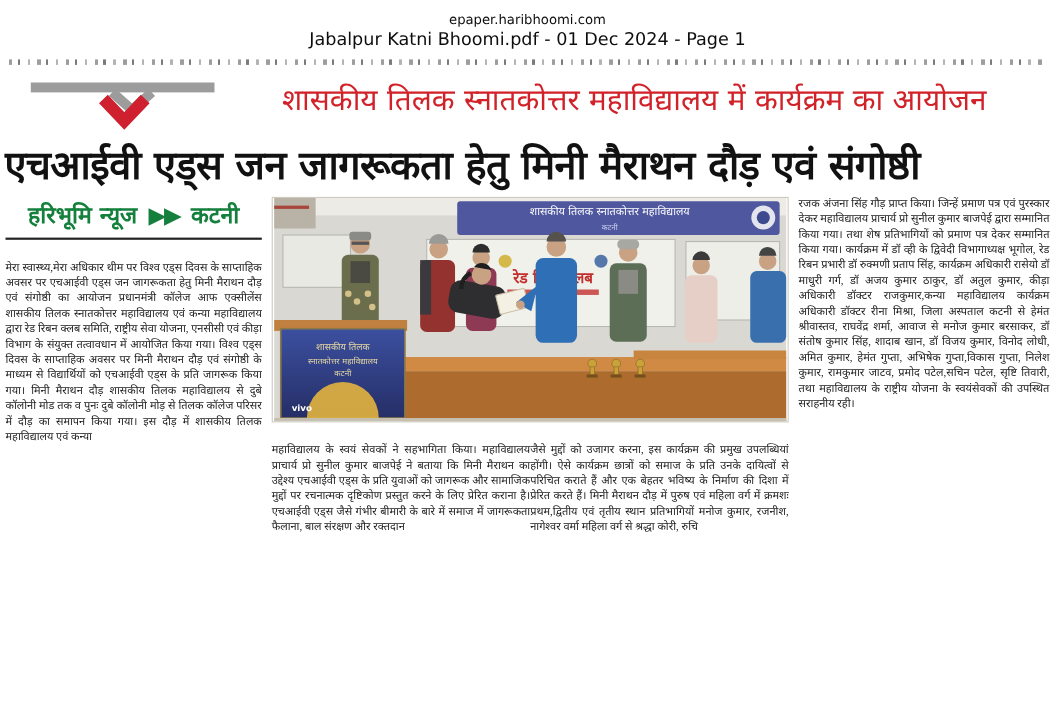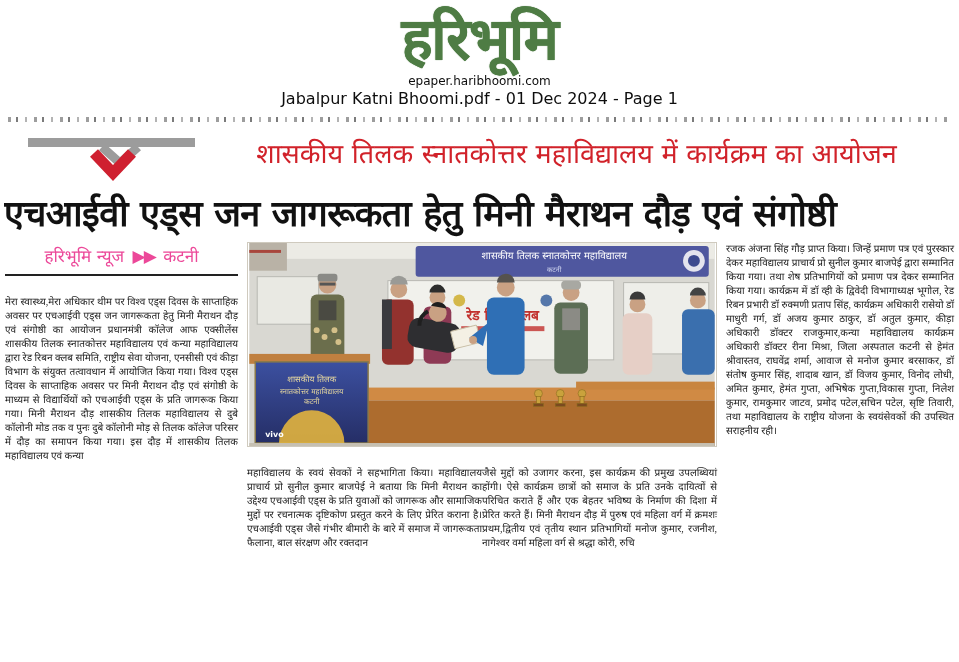--- a/index.html
+++ b/index.html
@@ -32,39 +32,38 @@
             font-family:"DejaVu Sans","Liberation Sans",sans-serif;font-weight:900;
             font-size:36px;letter-spacing:-0.5px;color:#111;
             white-space:nowrap;overflow:hidden;}
 
   
   .body-grid{display:flex;gap:9px;padding:0 5px;margin-top:5px;align-items:flex-start;}
   .col-left{width:233px;flex:0 0 233px;}
   .mid{width:470px;flex:0 0 470px;}
   .col-right{flex:1;min-width:0;}
 
-  .byline-row{text-align:center;font-family:"DejaVu Sans",sans-serif;font-weight:normal;
-              font-size:17px;color:#ec4899;padding:2px 0 7px;border-bottom:2.5px solid #222;}
+  .byline-row{text-align:center;font-family:"DejaVu Sans",sans-serif;font-weight:bold;
+              font-size:21px;color:#15803d;padding:2px 0 7px;border-bottom:2.5px solid #222;}
   .byline-row .arrows{letter-spacing:-2px;margin:0 3px;}
 
   .body-text{font-size:10px;line-height:1.4;text-align:justify;margin:19px 0 0;color:#1b1b1b;}
   .col-right .body-text{margin-top:0;}
 
   .photo{margin:0;width:470px;height:205px;display:block;}
   .photo svg{display:block;border:1px solid #cfcabe;box-sizing:border-box;}
   .mid-cols{display:flex;gap:0;}
   .mid-cols .body-text{flex:1;min-width:0;}
 </style>
 </head>
 <body>
 
 <div class="page">
 
   <header class="masthead">
-    <div class="logo">हरिभूमि</div>
     <div class="site">epaper.haribhoomi.com</div>
     <div class="edition">Jabalpur Katni Bhoomi.pdf - 01 Dec 2024 - Page 1</div>
   </header>
 
   <div class="strip"></div>
 
   <div class="kicker-row">
     <div class="gray-bar"></div>
     <svg class="chevron" viewBox="0 0 60 40">
       <path d="M16 2 L34 18 L52 2" fill="none" stroke="#9c9c9c" stroke-width="9"></path>

